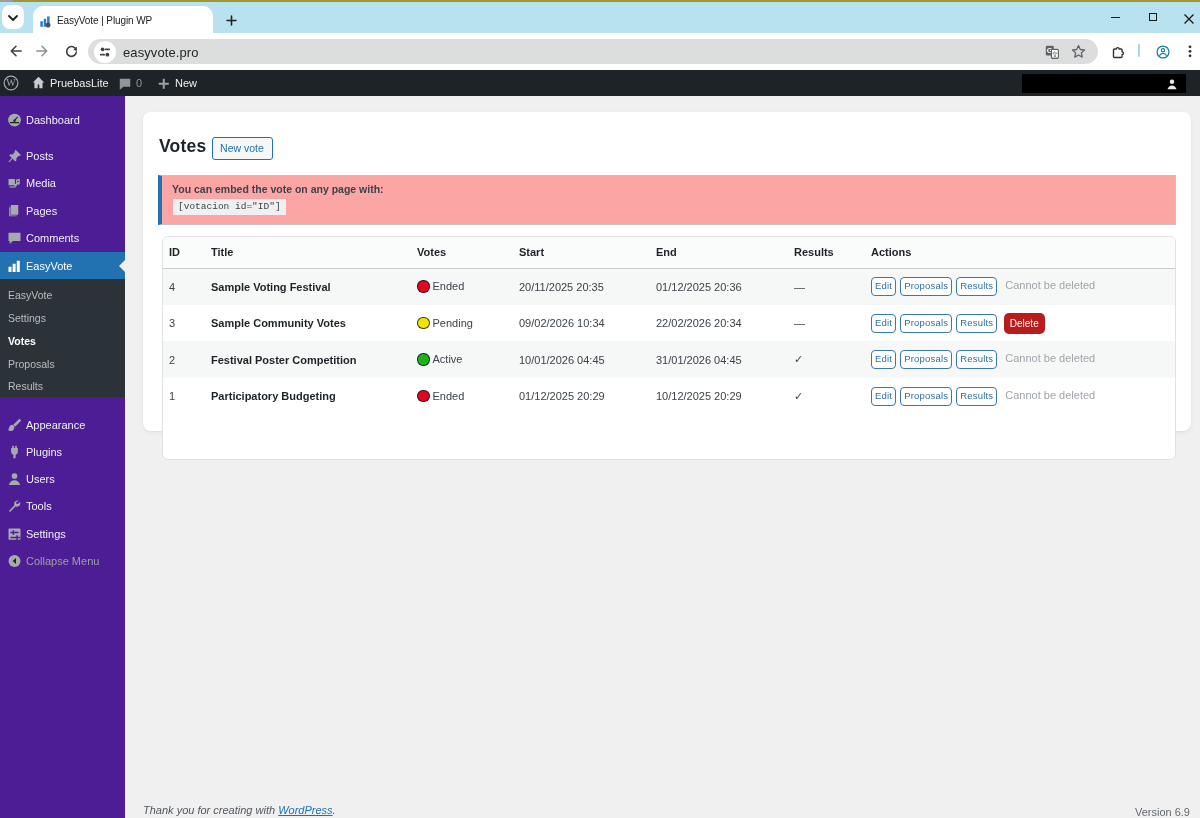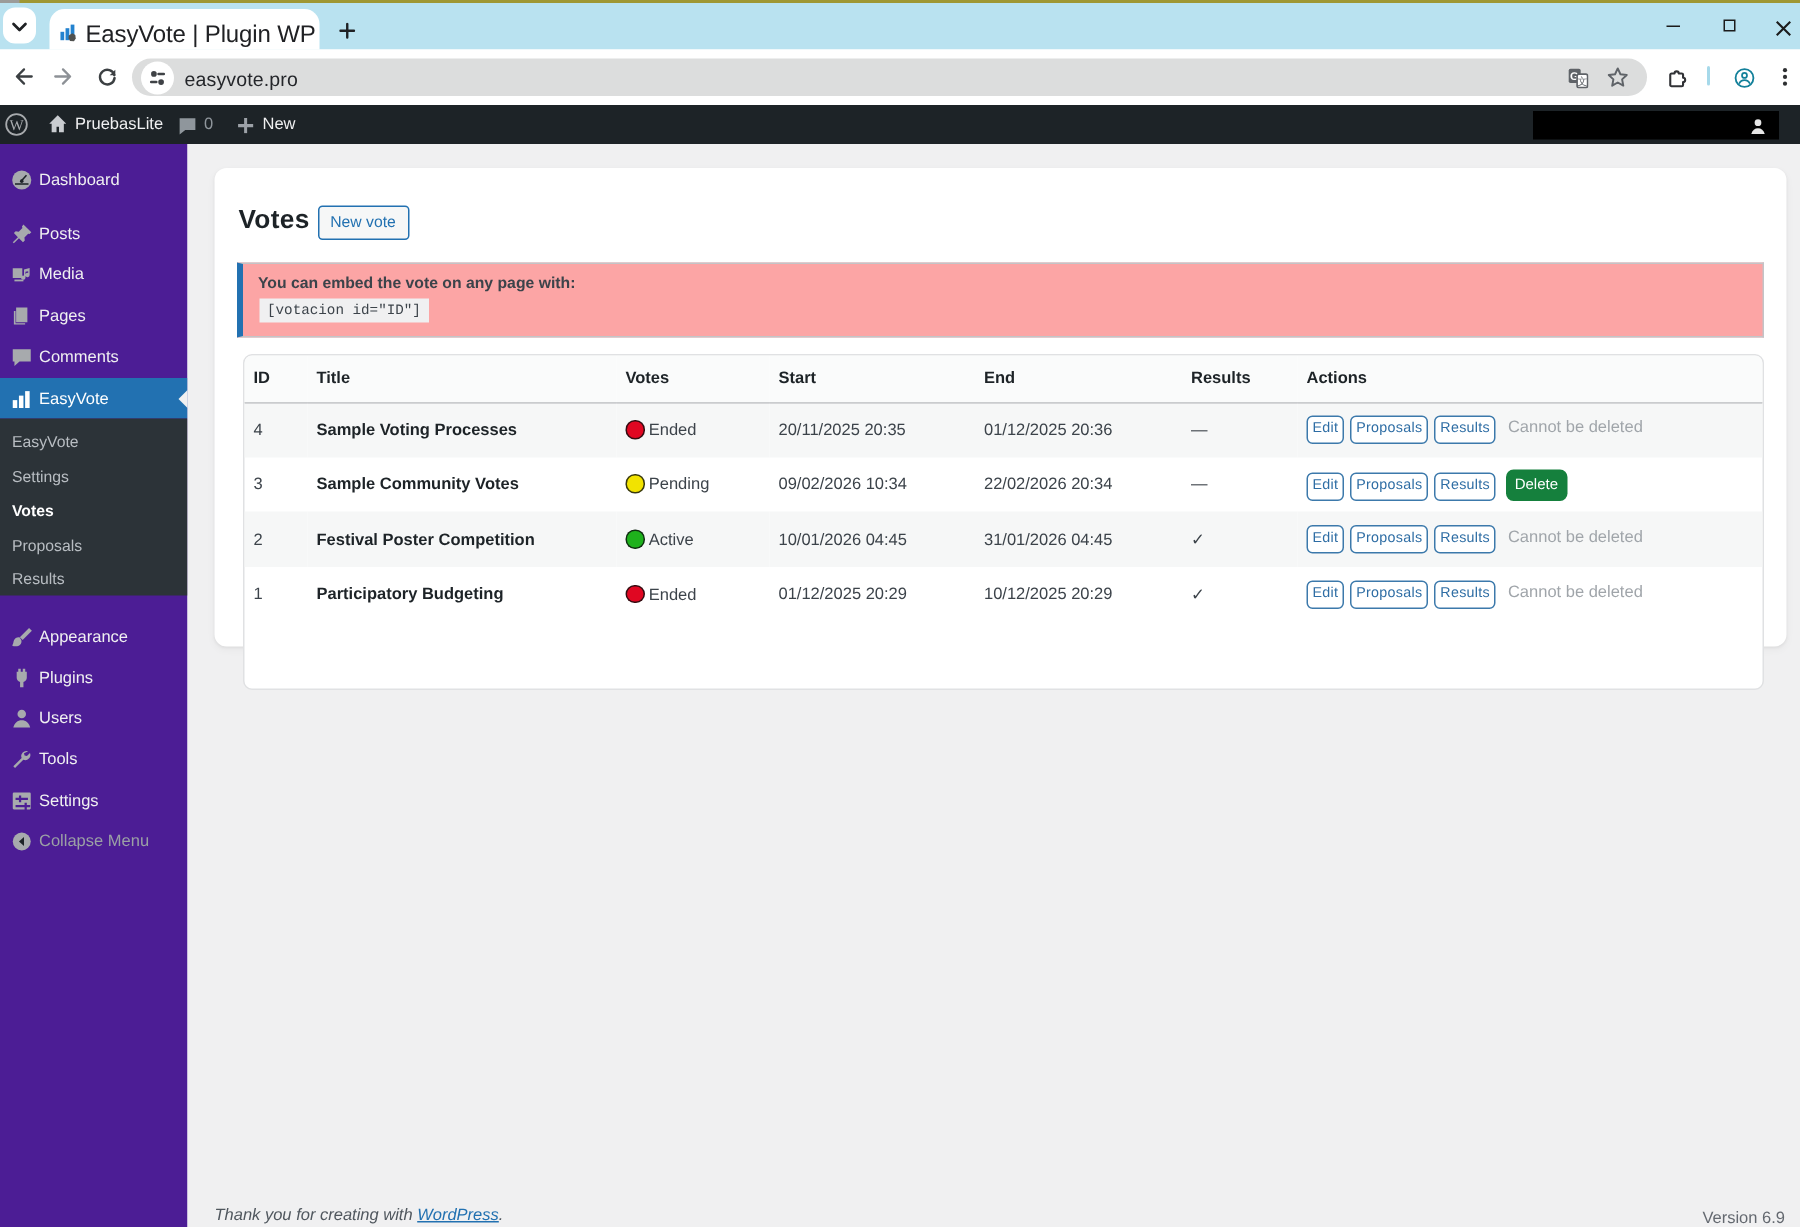--- a/index.html
+++ b/index.html
@@ -6,21 +6,21 @@
   html,body { width:1200px; height:818px; overflow:hidden; }
   body { font-family:"Liberation Sans",sans-serif; position:relative; background:#fff; }
   .abs { position:absolute; }
 
   
   #topline { left:0; top:0; width:1200px; height:2px; background:#9f9733; }
   #topline .lseg { position:absolute; left:0; top:0; width:13px; height:2px; background:#9b9b99; }
   #tabstrip { left:0; top:2px; width:1200px; height:30.5px; background:#b9e2f0; }
   #chevbtn { left:2px; top:3px; width:22px; height:24px; background:#fff; border-radius:8px; }
   #tab { left:33px; top:3.5px; width:180px; height:27px; background:#fff; border-radius:10px 10px 0 0; }
-  #tabtitle { left:24px; top:9px; font-size:16px; letter-spacing:-0.1px; color:#202124; white-space:nowrap; }
+  #tabtitle { left:24px; top:9px; font-size:10px; letter-spacing:-0.1px; color:#202124; white-space:nowrap; }
   #plusbtn { left:226px; top:12.5px; }
   #toolbar { left:0; top:32.5px; width:1200px; height:37.5px; background:#fff; }
   #omnibox { left:88px; top:6.5px; width:1010px; height:25px; background:#dcdddd; border-radius:12.5px; }
   #tunecirc { left:6px; top:1.5px; width:22px; height:22px; border-radius:50%; background:#fff; }
   #urltext { left:35px; top:5.5px; font-size:13px; color:#24262a; letter-spacing:0.1px; }
 
   
   #adminbar { left:0; top:70px; width:1200px; height:26px; background:#1d2327; color:#f0f0f1; }
   #adminbar .t { position:absolute; top:6.5px; font-size:11px; }
   #blackbox { left:1022px; top:4px; width:164px; height:19px; background:#000; }
@@ -52,21 +52,21 @@
   th { font-size:11px; font-weight:bold; color:#1d2327; border-bottom:1px solid #caccce; }
   tbody tr { height:36.65px; }
   tbody tr:nth-child(odd) { background:#f6f7f7; }
   td { font-size:11px; color:#3c434a; }
   td.title { font-weight:600; color:#1d2327; }
   .dot { display:inline-block; width:12.5px; height:12.5px; border-radius:50%; border:1.5px solid rgba(10,14,14,.8); vertical-align:-2.5px; margin-right:3px; }
   .dot.red { background:#e00722; }
   .dot.yel { background:#f2e300; }
   .dot.grn { background:#1eb11c; }
   .abtn { display:inline-block; height:19px; line-height:16.5px; border:1.3px solid #3c79ab; border-radius:4px; color:#2e6da4; background:#fff; font-size:9.5px; padding:0 3px; margin-right:4px; letter-spacing:0.2px; text-align:center; }
-  .delbtn { display:inline-block; height:21px; line-height:21px; background:#15803d; border-radius:5px; color:#fff; font-size:10px; padding:0 6px; margin-left:2.5px; vertical-align:middle; position:relative; top:1px; }
+  .delbtn { display:inline-block; height:21px; line-height:21px; background:#b91c1c; border-radius:5px; color:#fff; font-size:10px; padding:0 6px; margin-left:2.5px; vertical-align:middle; position:relative; top:1px; }
   .nodel { color:#a0a5aa; font-size:11px; margin-left:4px; }
   #footL { position:absolute; left:18px; top:708px; font-style:italic; font-size:11px; color:#50575e; }
   #footL .lnk { color:#2271b1; text-decoration:underline; }
   #footR { position:absolute; right:10px; top:710px; font-size:11px; color:#646970; }
 </style>
 </head>
 <body>
 
 <div class="abs" id="topline">
     <div class="lseg"></div>
@@ -296,21 +296,21 @@
               <th>Votes</th>
               <th>Start</th>
               <th>End</th>
               <th>Results</th>
               <th>Actions</th>
             </tr>
           </thead>
         <tbody>
           <tr>
               <td>4</td>
-              <td class="title">Sample Voting Processes</td>
+              <td class="title">Sample Voting Festival</td>
               <td><span class="dot red"></span>Ended</td>
               <td>20/11/2025 20:35</td>
               <td>01/12/2025 20:36</td>
               <td>—</td>
               <td><span class="abtn">Edit</span><span class="abtn">Proposals</span><span class="abtn">Results</span><span class="nodel">Cannot be deleted</span></td>
             </tr>
           <tr>
               <td>3</td>
               <td class="title">Sample Community Votes</td>
               <td><span class="dot yel"></span>Pending</td>

